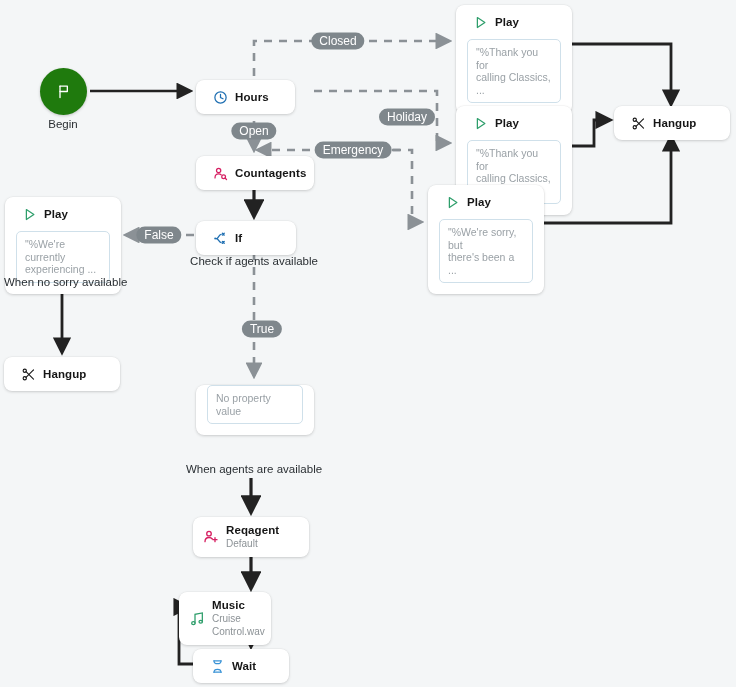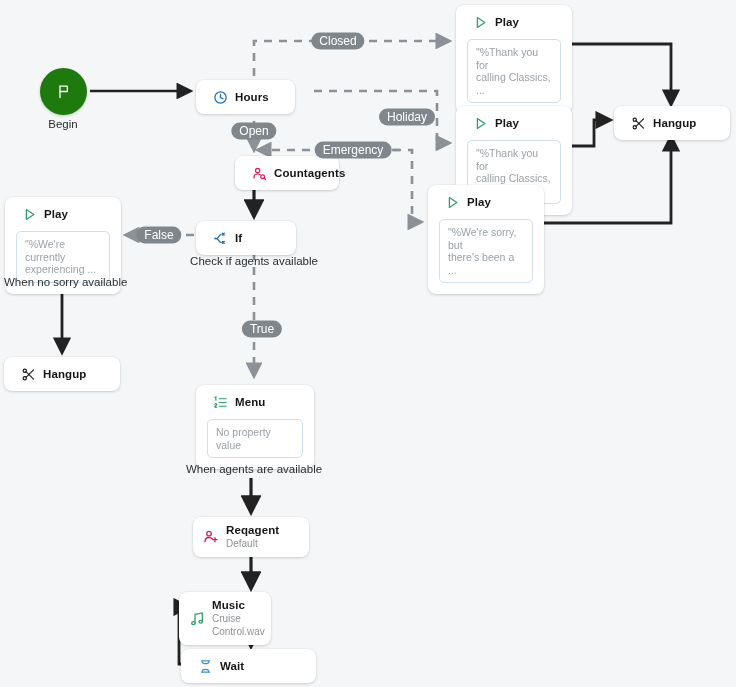--- a/index.html
+++ b/index.html
@@ -155,21 +155,21 @@
       <span class="icon">
         <svg width="15" height="15" viewBox="0 0 24 24" fill="none" stroke="#1f6fb2" stroke-width="2" stroke-linecap="round">
           <circle cx="12" cy="12" r="9"></circle>
           <path d="M12 7 L12 12 L16 14"></path>
         </svg>
       </span>
       <span class="node-title">Hours</span>
     </div>
   </div>
 
-  <div class="node" style="left:196px; top:156px; width:104px;margin-left:39px;">
+  <div class="node" style="left:196px; top:156px; width:118px;">
     <div class="node-head">
       <span class="icon">
         <svg width="15" height="15" viewBox="0 0 24 24" fill="none" stroke="#d61f62" stroke-width="2" stroke-linecap="round">
           <circle cx="9" cy="7" r="3.4"></circle>
           <path d="M3.2 19 C3.2 14.8 6 12.7 9 12.7 C10.6 12.7 12 13.2 13 14"></path>
           <circle cx="17" cy="17" r="3"></circle>
           <path d="M19.3 19.3 L21.6 21.6"></path>
         </svg>
       </span>
       <span class="node-title">Countagents</span>
@@ -275,32 +275,20 @@
           <circle cx="6" cy="6" r="2.6"></circle>
           <path d="M8 16.5 L20 4.5"></path>
           <path d="M8 7.5 L20 19.5"></path>
         </svg>
       </span>
       <span class="node-title">Hangup</span>
     </div>
   </div>
 
   <div class="node" style="left:196px; top:385px; width:118px;">
-    <div class="node-head">
-      <span class="icon">
-        <svg width="15" height="15" viewBox="0 0 24 24" fill="none" stroke="#2e9e6b" stroke-width="1.9" stroke-linecap="round">
-          <path d="M10 6 L21 6"></path>
-          <path d="M10 12 L21 12"></path>
-          <path d="M10 18 L21 18"></path>
-          <path d="M3.2 4.2 L4.6 3.4 L4.6 8.2"></path>
-          <path d="M2.9 14.6 C2.9 13.4 6 13.3 6 15.1 C6 16.5 3 17.2 2.9 19.6 L6.2 19.6"></path>
-        </svg>
-      </span>
-      <span class="node-title">Menu</span>
-    </div>
     <div class="prop-box">
       <div class="prop-text">No property value</div>
     </div>
   </div>
   <div class="caption center" style="left:254px; top:463px;">When agents are available</div>
 
   <div class="node" style="left:193px; top:517px; width:116px;">
     <div class="node-head with-sub">
       <span class="icon">
         <svg width="16" height="16" viewBox="0 0 24 24" fill="none" stroke="#d61f62" stroke-width="2" stroke-linecap="round">
@@ -326,21 +314,21 @@
           <ellipse cx="17.6" cy="16.2" rx="2.6" ry="2.1"></ellipse>
         </svg>
       </span>
       <span class="titlewrap">
         <span class="node-title">Music</span>
         <span class="node-sub">Cruise Control.wav</span>
       </span>
     </div>
   </div>
 
-  <div class="node" style="left:181px; top:649px; width:135px;">
+  <div class="node" style="left:193px; top:649px; width:96px;">
     <div class="node-head">
       <span class="icon">
         <svg width="15" height="15" viewBox="0 0 24 24" fill="none" stroke="#3a93d6" stroke-width="1.9" stroke-linecap="round" stroke-linejoin="round">
           <path d="M6 3 L18 3"></path>
           <path d="M6 21 L18 21"></path>
           <path d="M6.5 3 C6.5 9 17.5 9 17.5 3"></path>
           <path d="M6.5 21 C6.5 15 17.5 15 17.5 21"></path>
         </svg>
       </span>
       <span class="node-title">Wait</span>

